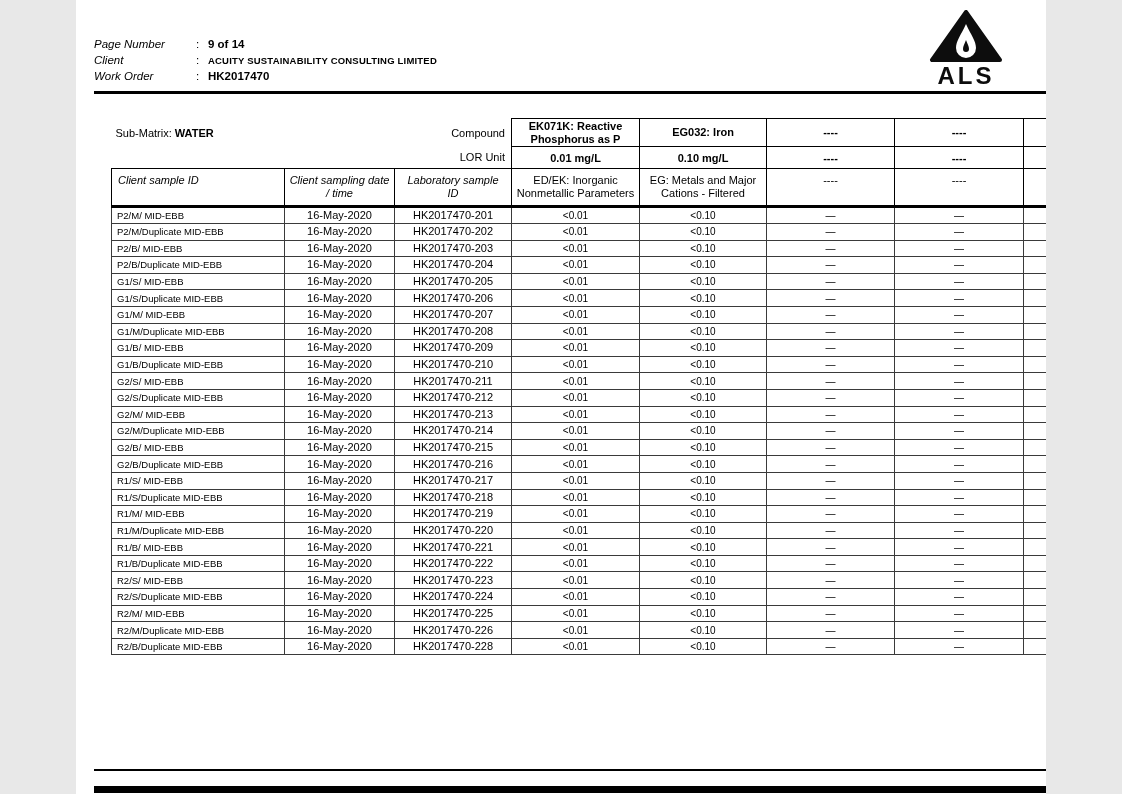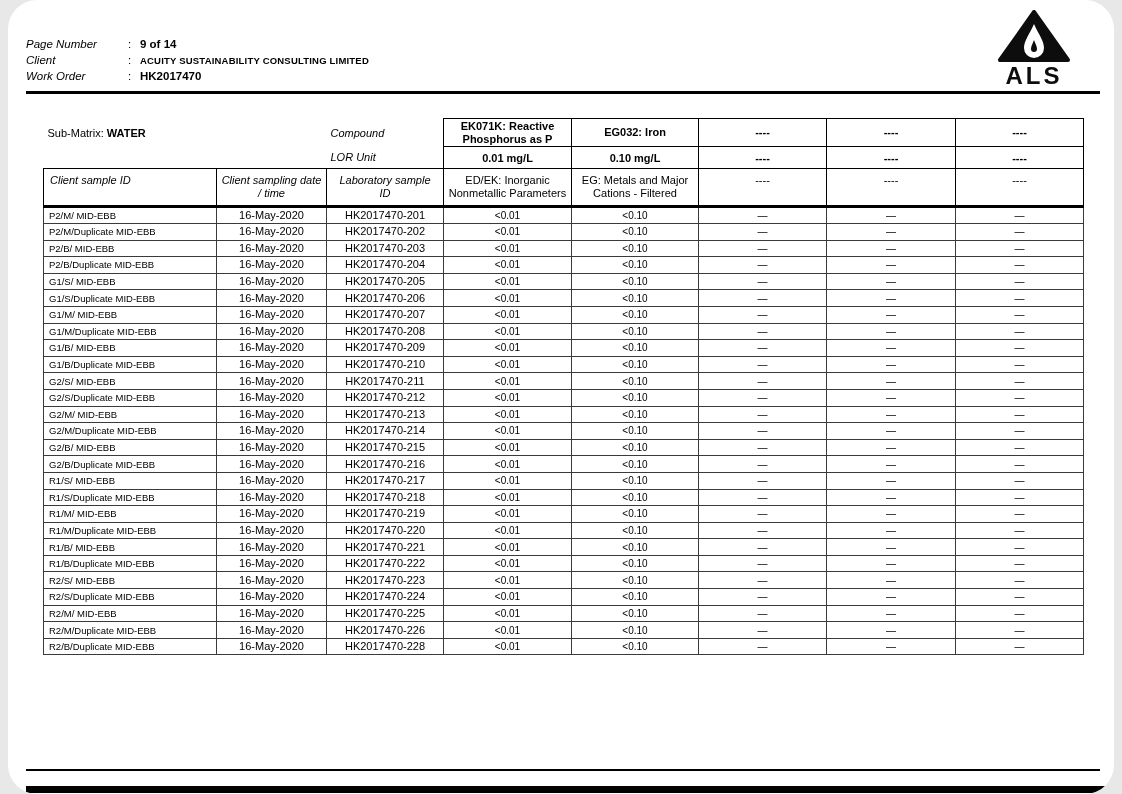--- a/index.html
+++ b/index.html
@@ -1,20 +1,20 @@
 <!DOCTYPE html>
 <html><head>
 <meta charset="utf-8">
 <style>
   * { margin:0; padding:0; box-sizing:border-box; }
   html,body { background:#e8e8e8; }
   body { font-family:"Liberation Sans", sans-serif; color:#000; }
   .page {
-    position:relative; width:1106px; height:794px; background:#ffffff;
-    margin:0 auto; overflow:hidden;border-radius:29px;
+    position:relative; width:970px; height:794px; background:#ffffff;
+    margin:0 auto; overflow:hidden;
   }
 
   
   .hdr-fields { position:absolute; left:18px; top:38px; font-size:12px; }
   .hdr-row { display:flex; align-items:baseline; height:16px; }
   .hdr-label { width:102px; font-style:italic; font-size:11.5px; }
   .hdr-colon { width:12px; text-align:left; font-size:11.5px; }
   .hdr-value { font-weight:bold; font-size:11.5px; }
   .hdr-value.small { font-size:9.5px; letter-spacing:0.2px; }
 
@@ -32,21 +32,21 @@
   th, td { font-weight:normal; font-size:11px; padding:0 4px; vertical-align:middle; }
 
   
   .cmp-row td { height:28px; }
   .lor-row td { height:22px; }
   .nb { border:none; }
   .bb { border:1px solid #000; text-align:center;font-weight:bold; }
   .cmp-name { font-weight:bold; font-size:11px; line-height:12.5px; white-space:pre-line; }
   .submatrix { font-size:11px; text-align:left; vertical-align:middle; }
   .submatrix b { font-weight:bold; }
-  .side-label { font-style:italic; font-size:11px; padding-right:6px; }
+  .side-label { text-align:right; font-size:11px; padding-right:6px; }
 
   
   .hd-row th { border:1px solid #000; border-bottom:3px solid #000; height:38px;
                vertical-align:top; padding-top:5px; font-size:11px; line-height:13px; }
   .hd-it { font-style:italic; }
   .hd-left { text-align:left; padding-left:6px; }
   .hd-c { text-align:center; white-space:pre-line;margin-left:24px; }
 
   
   tbody td { border:1px solid #3a3a3a; height:16.6px; text-align:center; line-height:15px; }

